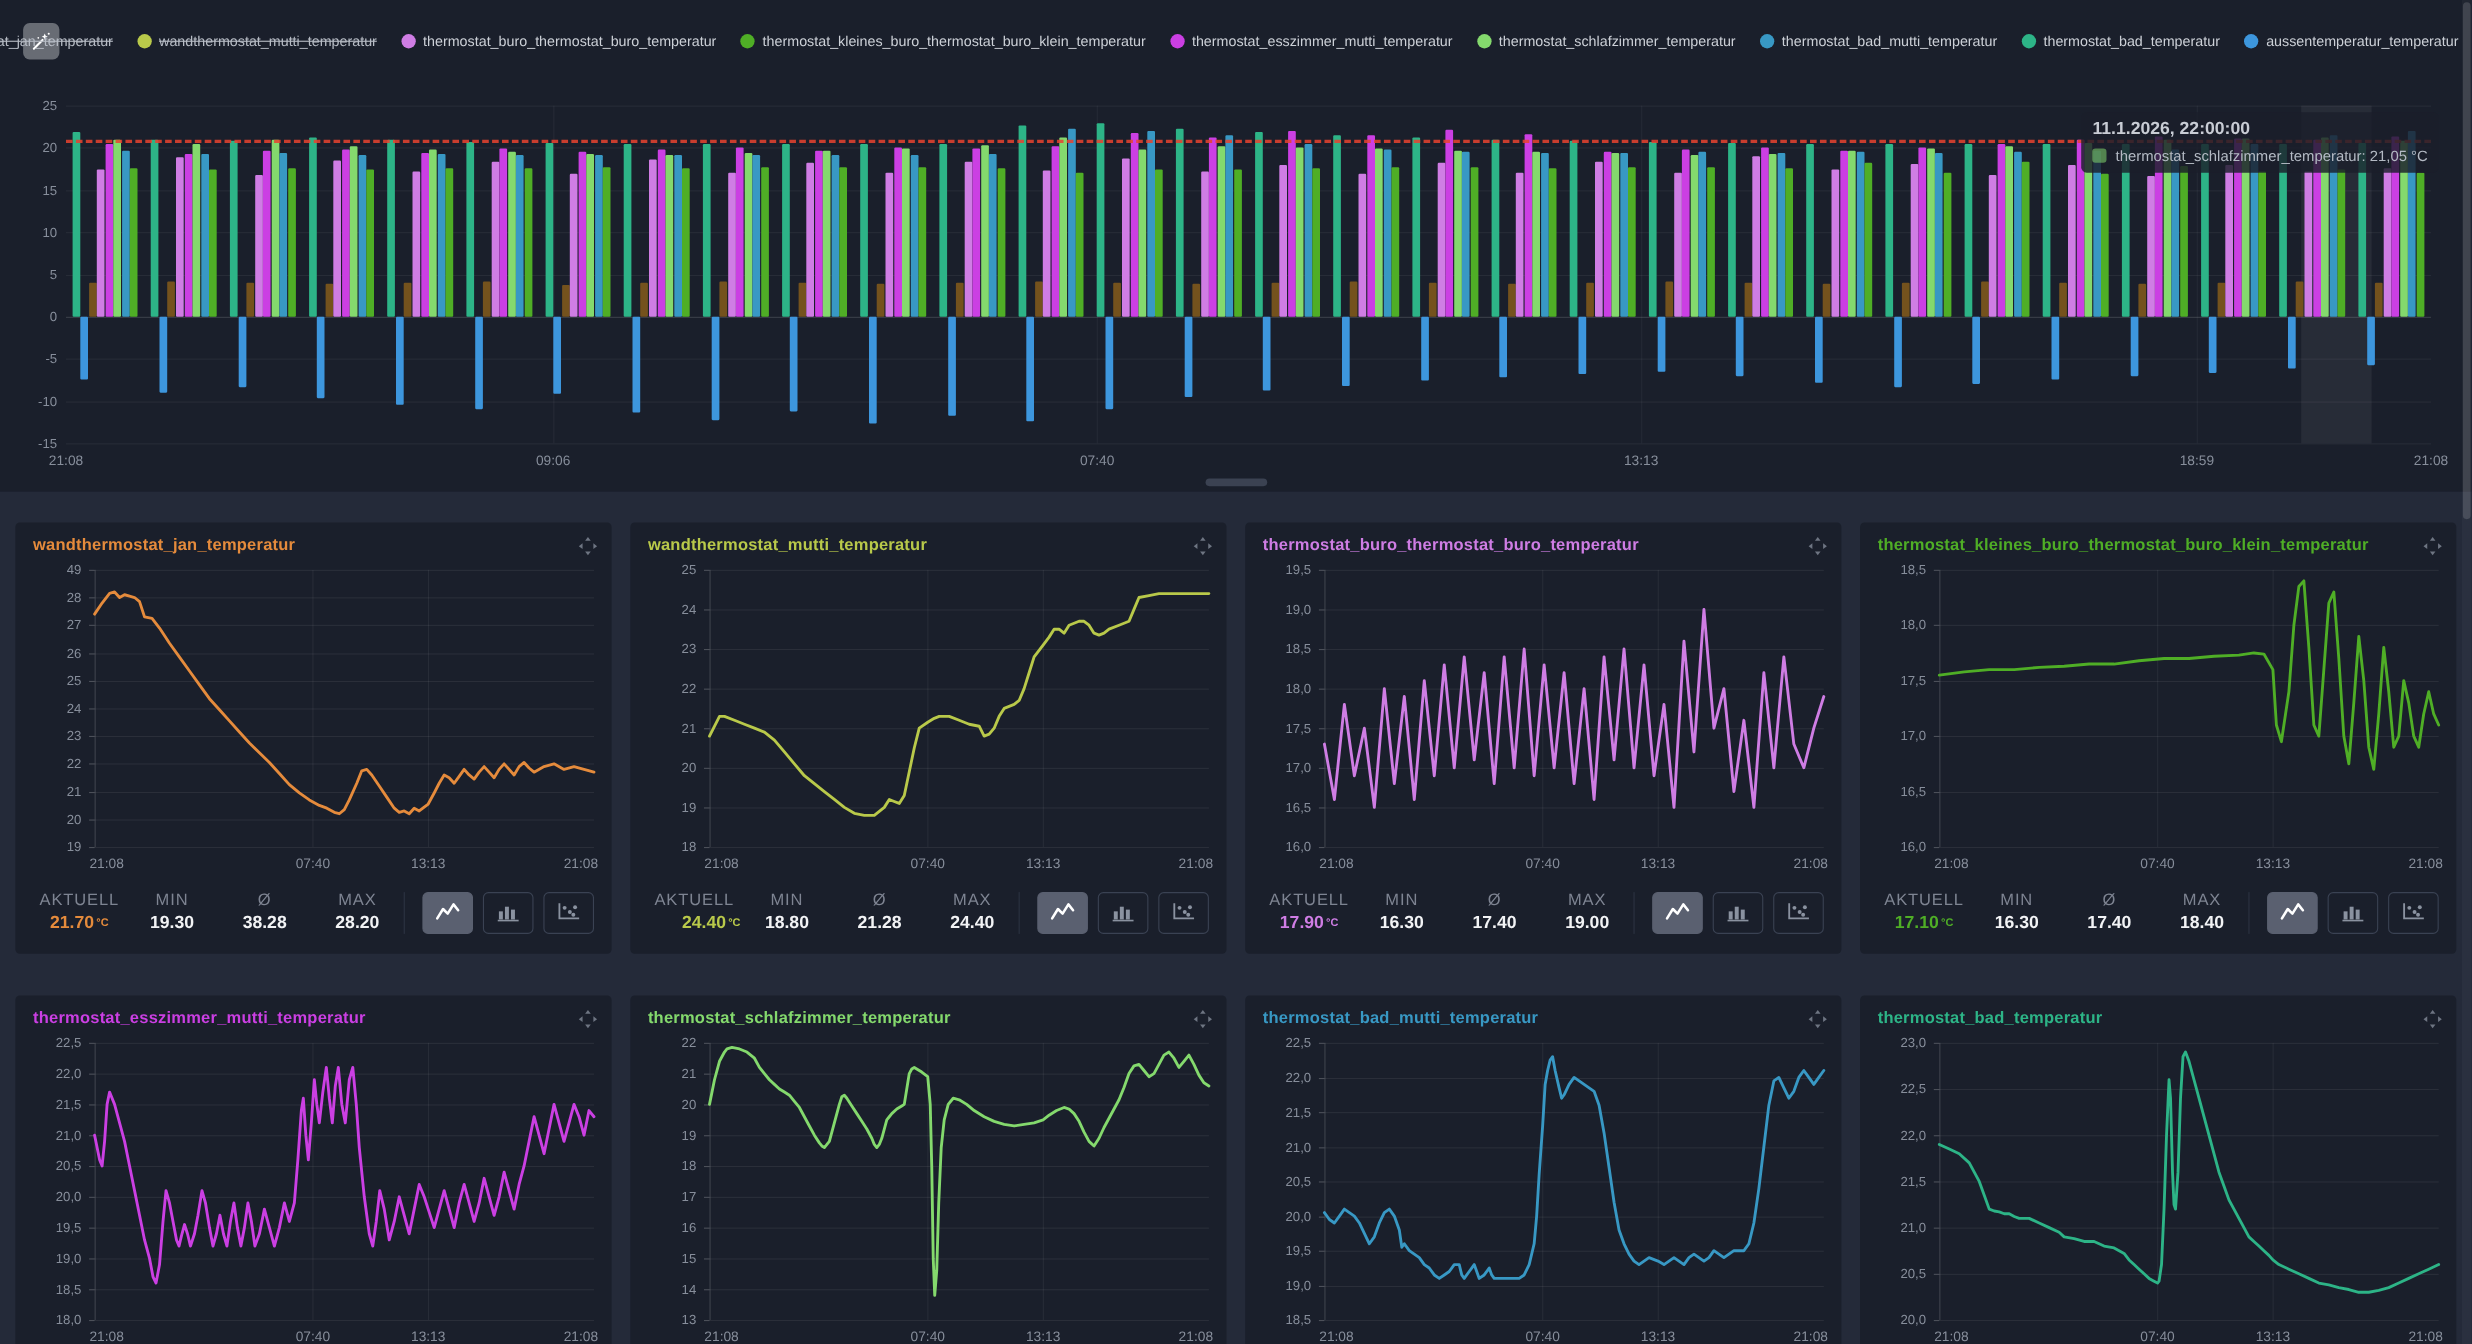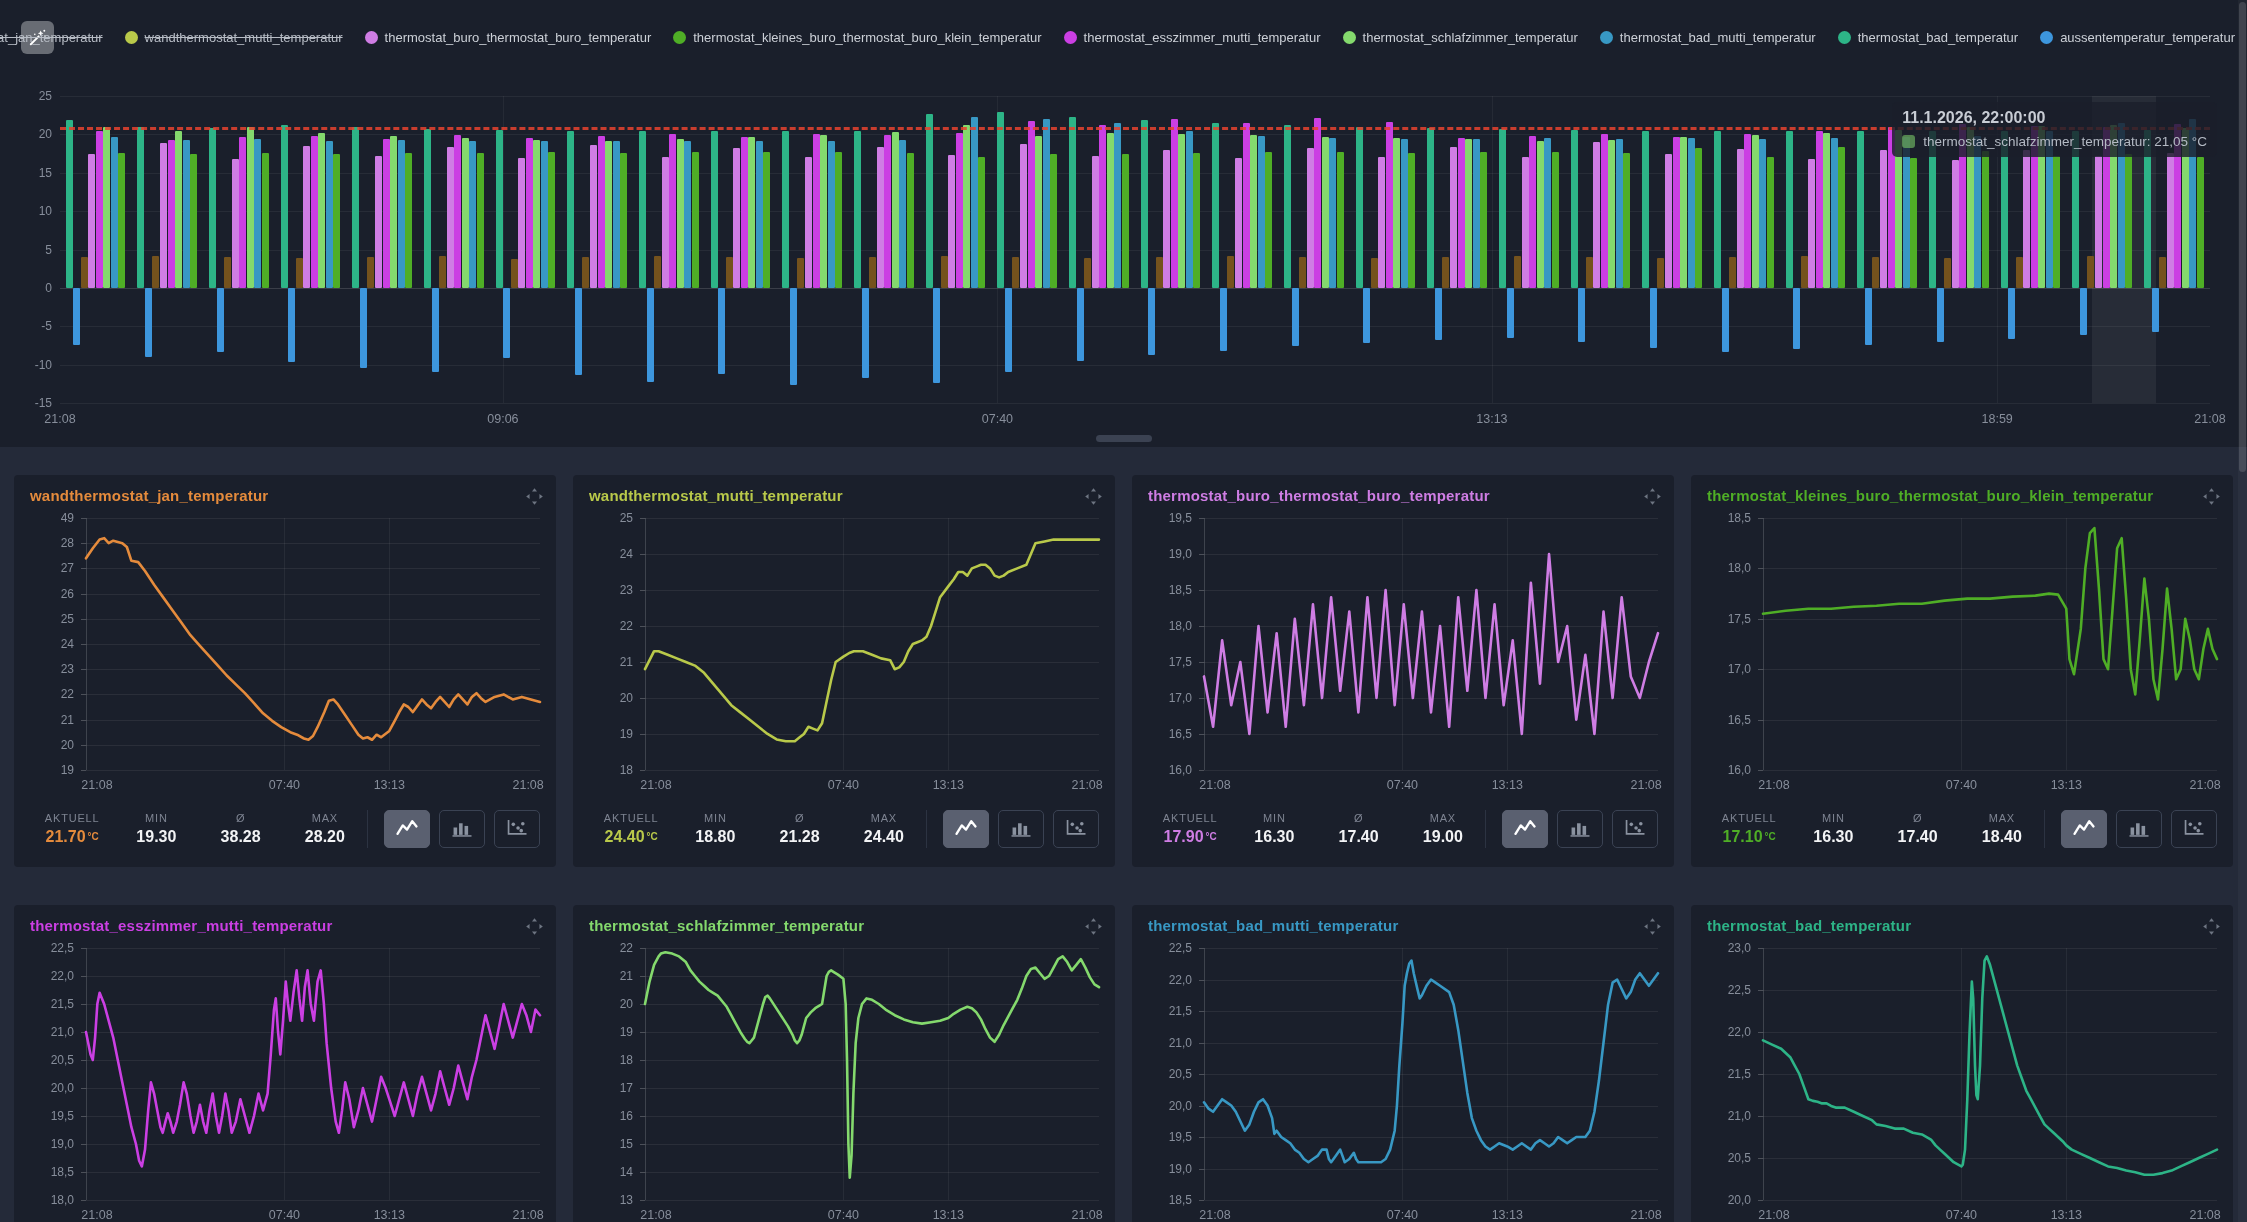--- a/index.html
+++ b/index.html
@@ -50,21 +50,21 @@
   .pgrid-v { position:absolute; top:0; bottom:0; width:1px; background:rgba(255,255,255,0.06); }
   .paxis { position:absolute; left:0; top:0; bottom:0; width:1px; background:rgba(255,255,255,0.16); }
   .pplot svg { position:absolute; inset:0; width:100%; height:100%; overflow:visible; }
 
   .pxrow { position:relative; margin-left:56px; height:18px; margin-top:8px; }
   .pxlab { position:absolute; font-size:12.5px; color:#878e9b; white-space:nowrap; }
 
   .stats { display:flex; align-items:center; margin-top:14px; }
   .stats-cols { flex:1; display:grid; grid-template-columns:repeat(4,1fr); }
   .stat { text-align:center; }
-  .stat-label { font-size:11px; letter-spacing:.8px; color:#7e8492; margin-bottom:4px; }
+  .stat-label { font-size:15px; letter-spacing:.8px; color:#7e8492; margin-bottom:4px; }
   .stat-value { font-size:16px; font-weight:bold; color:#f2f3f5; }
   .stat-value .unit { font-size:10px; font-weight:bold; vertical-align:2px; margin-left:2px; }
   .btns { display:flex; gap:9px; padding-left:16px; border-left:1px solid #2c3342; }
   .cbtn { width:46px; height:38px; border-radius:5px; border:1px solid #3a4253; background:transparent;
           color:#8a92a0; display:flex; align-items:center; justify-content:center; cursor:pointer; }
   .cbtn.on { background:#5a6070; border-color:#5a6070; color:#ffffff; }
 
   .scrollbar { position:absolute; right:0; top:0; width:9px; height:1222px; background:rgba(255,255,255,0.03); }
   .scroll-thumb { position:absolute; right:1px; top:2px; width:7px; height:470px; border-radius:4px; background:rgba(255,255,255,0.14); }
 </style>
@@ -554,21 +554,21 @@
         <div class="pxrow">
           <div class="pxlab" style="left: 0%; transform: translateX(-15%);">21:08</div>
           <div class="pxlab" style="left: 43.7%; transform: translateX(-50%);">07:40</div>
           <div class="pxlab" style="left: 66.8%; transform: translateX(-50%);">13:13</div>
           <div class="pxlab" style="left: 100%; transform: translateX(-88%);">21:08</div>
         </div>
         <div class="stats">
           <div class="stats-cols">
             <div class="stat">
               <div class="stat-label">AKTUELL</div>
-              <div class="stat-value" style="color: rgb(185, 201, 74);">24.40<span class="unit">°C</span></div>
+              <div class="stat-value" style="color: rgb(185, 201, 74); text-align: right;">24.40<span class="unit">°C</span></div>
             </div>
             <div class="stat">
               <div class="stat-label">MIN</div>
               <div class="stat-value">18.80</div>
             </div>
             <div class="stat">
               <div class="stat-label">Ø</div>
               <div class="stat-value">21.28</div>
             </div>
             <div class="stat">

